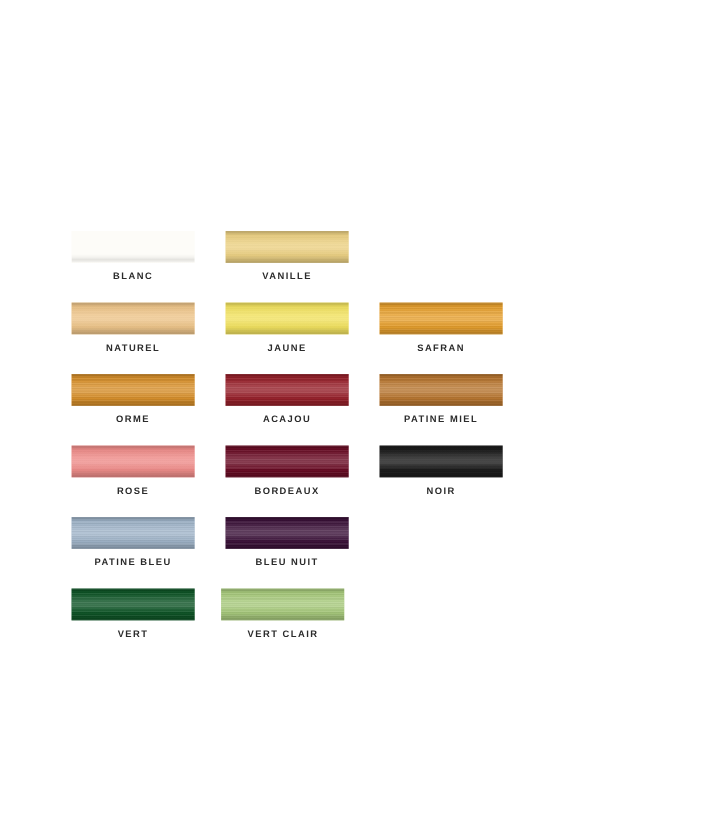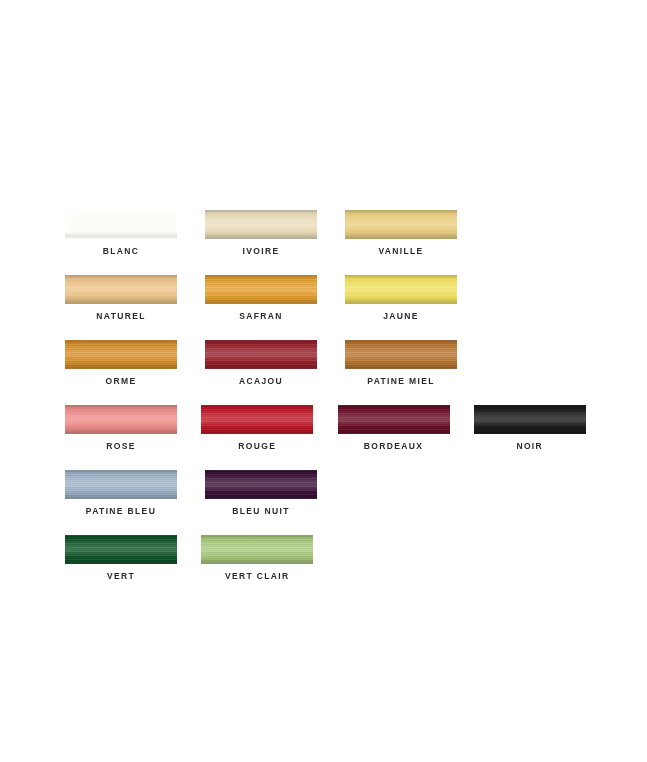--- a/index.html
+++ b/index.html
@@ -125,56 +125,49 @@
   <div class="swatch-grid">
       <div class="swatch-row">
         <div class="swatch-cell">
           <div class="swatch-chip is-blank" style="background-color: rgb(253, 252, 248);">
             <div class="grain" style="opacity: 0;"></div>
             <div class="sheen"></div>
           </div>
           <div class="swatch-label">BLANC</div>
         </div>
         <div class="swatch-cell">
-          <div class="swatch-chip" style="background-color: rgb(236, 224, 189);">
-            <div class="grain" style="opacity: 0.35;"></div>
-            <div class="sheen"></div>
-          </div>
-          <div class="swatch-label">IVOIRE</div>
-        </div>
-        <div class="swatch-cell">
           <div class="swatch-chip" style="background-color: rgb(236, 209, 131);">
             <div class="grain" style="opacity: 0.35;"></div>
             <div class="sheen"></div>
           </div>
           <div class="swatch-label">VANILLE</div>
         </div>
       </div>
       <div class="swatch-row">
         <div class="swatch-cell">
           <div class="swatch-chip" style="background-color: rgb(238, 197, 138);">
             <div class="grain" style="opacity: 0.35;"></div>
             <div class="sheen"></div>
           </div>
           <div class="swatch-label">NATUREL</div>
         </div>
         <div class="swatch-cell">
+          <div class="swatch-chip" style="background-color: rgb(242, 226, 96);">
+            <div class="grain" style="opacity: 0.35;"></div>
+            <div class="sheen"></div>
+          </div>
+          <div class="swatch-label">JAUNE</div>
+        </div>
+        <div class="swatch-cell">
           <div class="swatch-chip" style="background-color: rgb(232, 160, 44);">
             <div class="grain"></div>
             <div class="sheen"></div>
           </div>
           <div class="swatch-label">SAFRAN</div>
         </div>
-        <div class="swatch-cell">
-          <div class="swatch-chip" style="background-color: rgb(242, 226, 96);">
-            <div class="grain" style="opacity: 0.35;"></div>
-            <div class="sheen"></div>
-          </div>
-          <div class="swatch-label">JAUNE</div>
-        </div>
       </div>
       <div class="swatch-row">
         <div class="swatch-cell">
           <div class="swatch-chip" style="background-color: rgb(217, 144, 42);">
             <div class="grain"></div>
             <div class="sheen"></div>
           </div>
           <div class="swatch-label">ORME</div>
         </div>
         <div class="swatch-cell">
@@ -192,27 +185,20 @@
           <div class="swatch-label">PATINE MIEL</div>
         </div>
       </div>
       <div class="swatch-row">
         <div class="swatch-cell">
           <div class="swatch-chip" style="background-color: rgb(239, 141, 138);">
             <div class="grain" style="opacity: 0.35;"></div>
             <div class="sheen"></div>
           </div>
           <div class="swatch-label">ROSE</div>
-        </div>
-        <div class="swatch-cell">
-          <div class="swatch-chip" style="background-color: rgb(194, 20, 37);">
-            <div class="grain"></div>
-            <div class="sheen"></div>
-          </div>
-          <div class="swatch-label">ROUGE</div>
         </div>
         <div class="swatch-cell">
           <div class="swatch-chip" style="background-color: rgb(106, 11, 36);">
             <div class="grain"></div>
             <div class="sheen"></div>
           </div>
           <div class="swatch-label">BORDEAUX</div>
         </div>
         <div class="swatch-cell">
           <div class="swatch-chip" style="background-color: rgb(26, 26, 26);">

